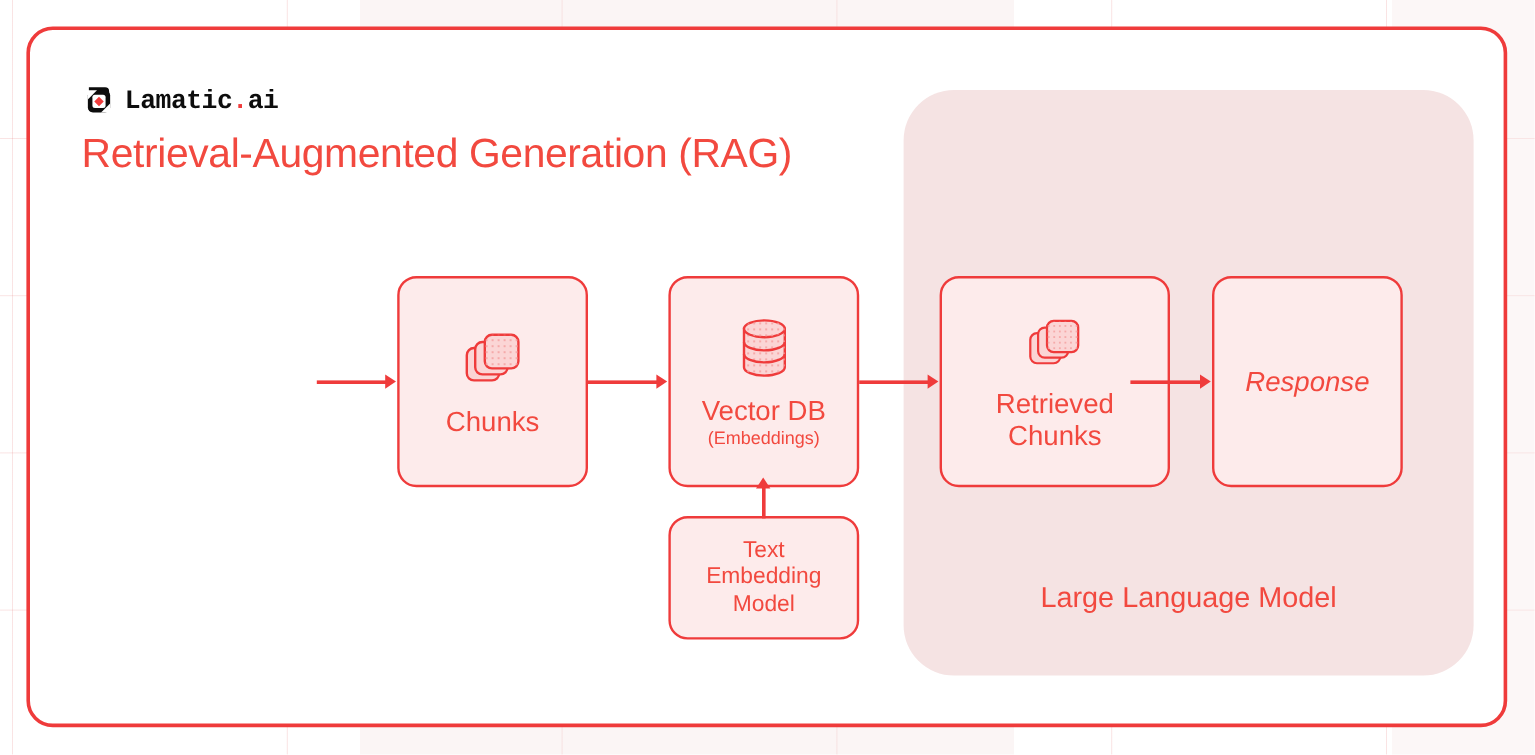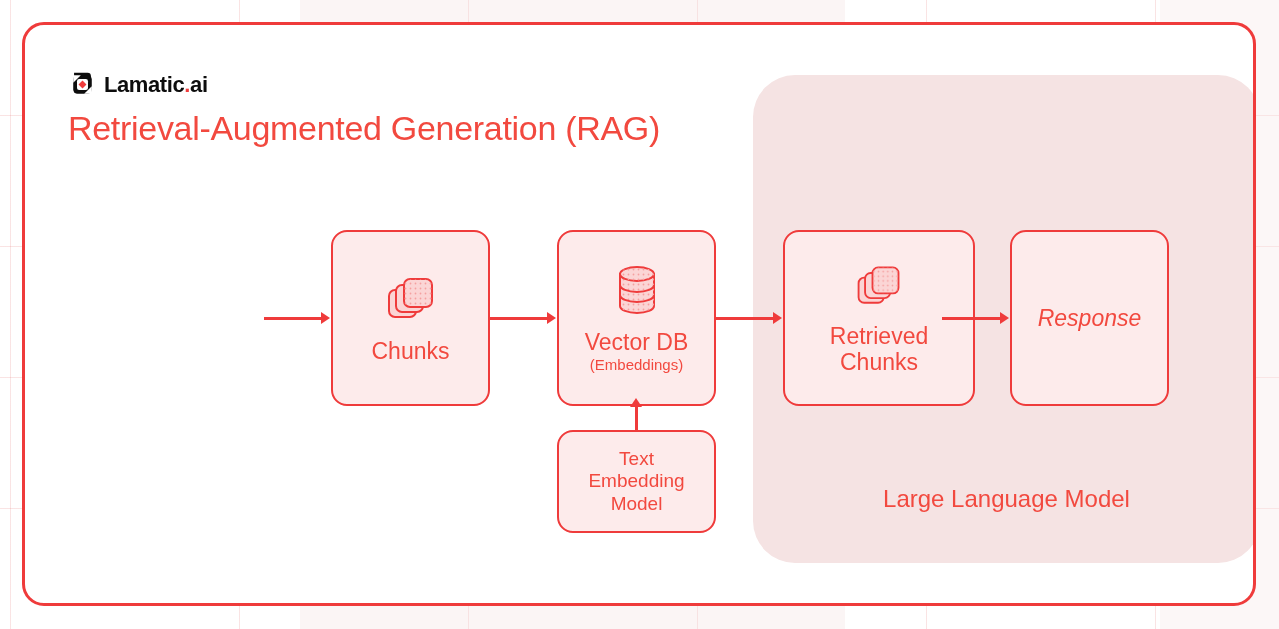--- a/index.html
+++ b/index.html
@@ -56,20 +56,21 @@
   }
 
   
   .brand {
     position: absolute;
     left: 44px;
     top: 46px;
     display: flex;
     align-items: center;
     gap: 8px;
+    font-family: Liberation Mono, monospace;
   }
   .brand-mark {
     width: 27px;
     height: 27px;
     flex: none;
   }
   .brand-text {
     font-size: 22px;
     font-weight: 700;
     color: #0d0d0d;
@@ -91,21 +92,20 @@
 
   
   .llm-panel {
     position: absolute;
     left: 728px;
     top: 50px;
     width: 475px;
     height: 488px;
     background: #f5e3e3;
     border-radius: 42px;
-    padding-left: 32px;
   }
   .llm-label {
     position: absolute;
     left: 0;
     right: 0;
     top: 410px;
     text-align: center;
     font-size: 24px;
     color: #f2493f;
   }

